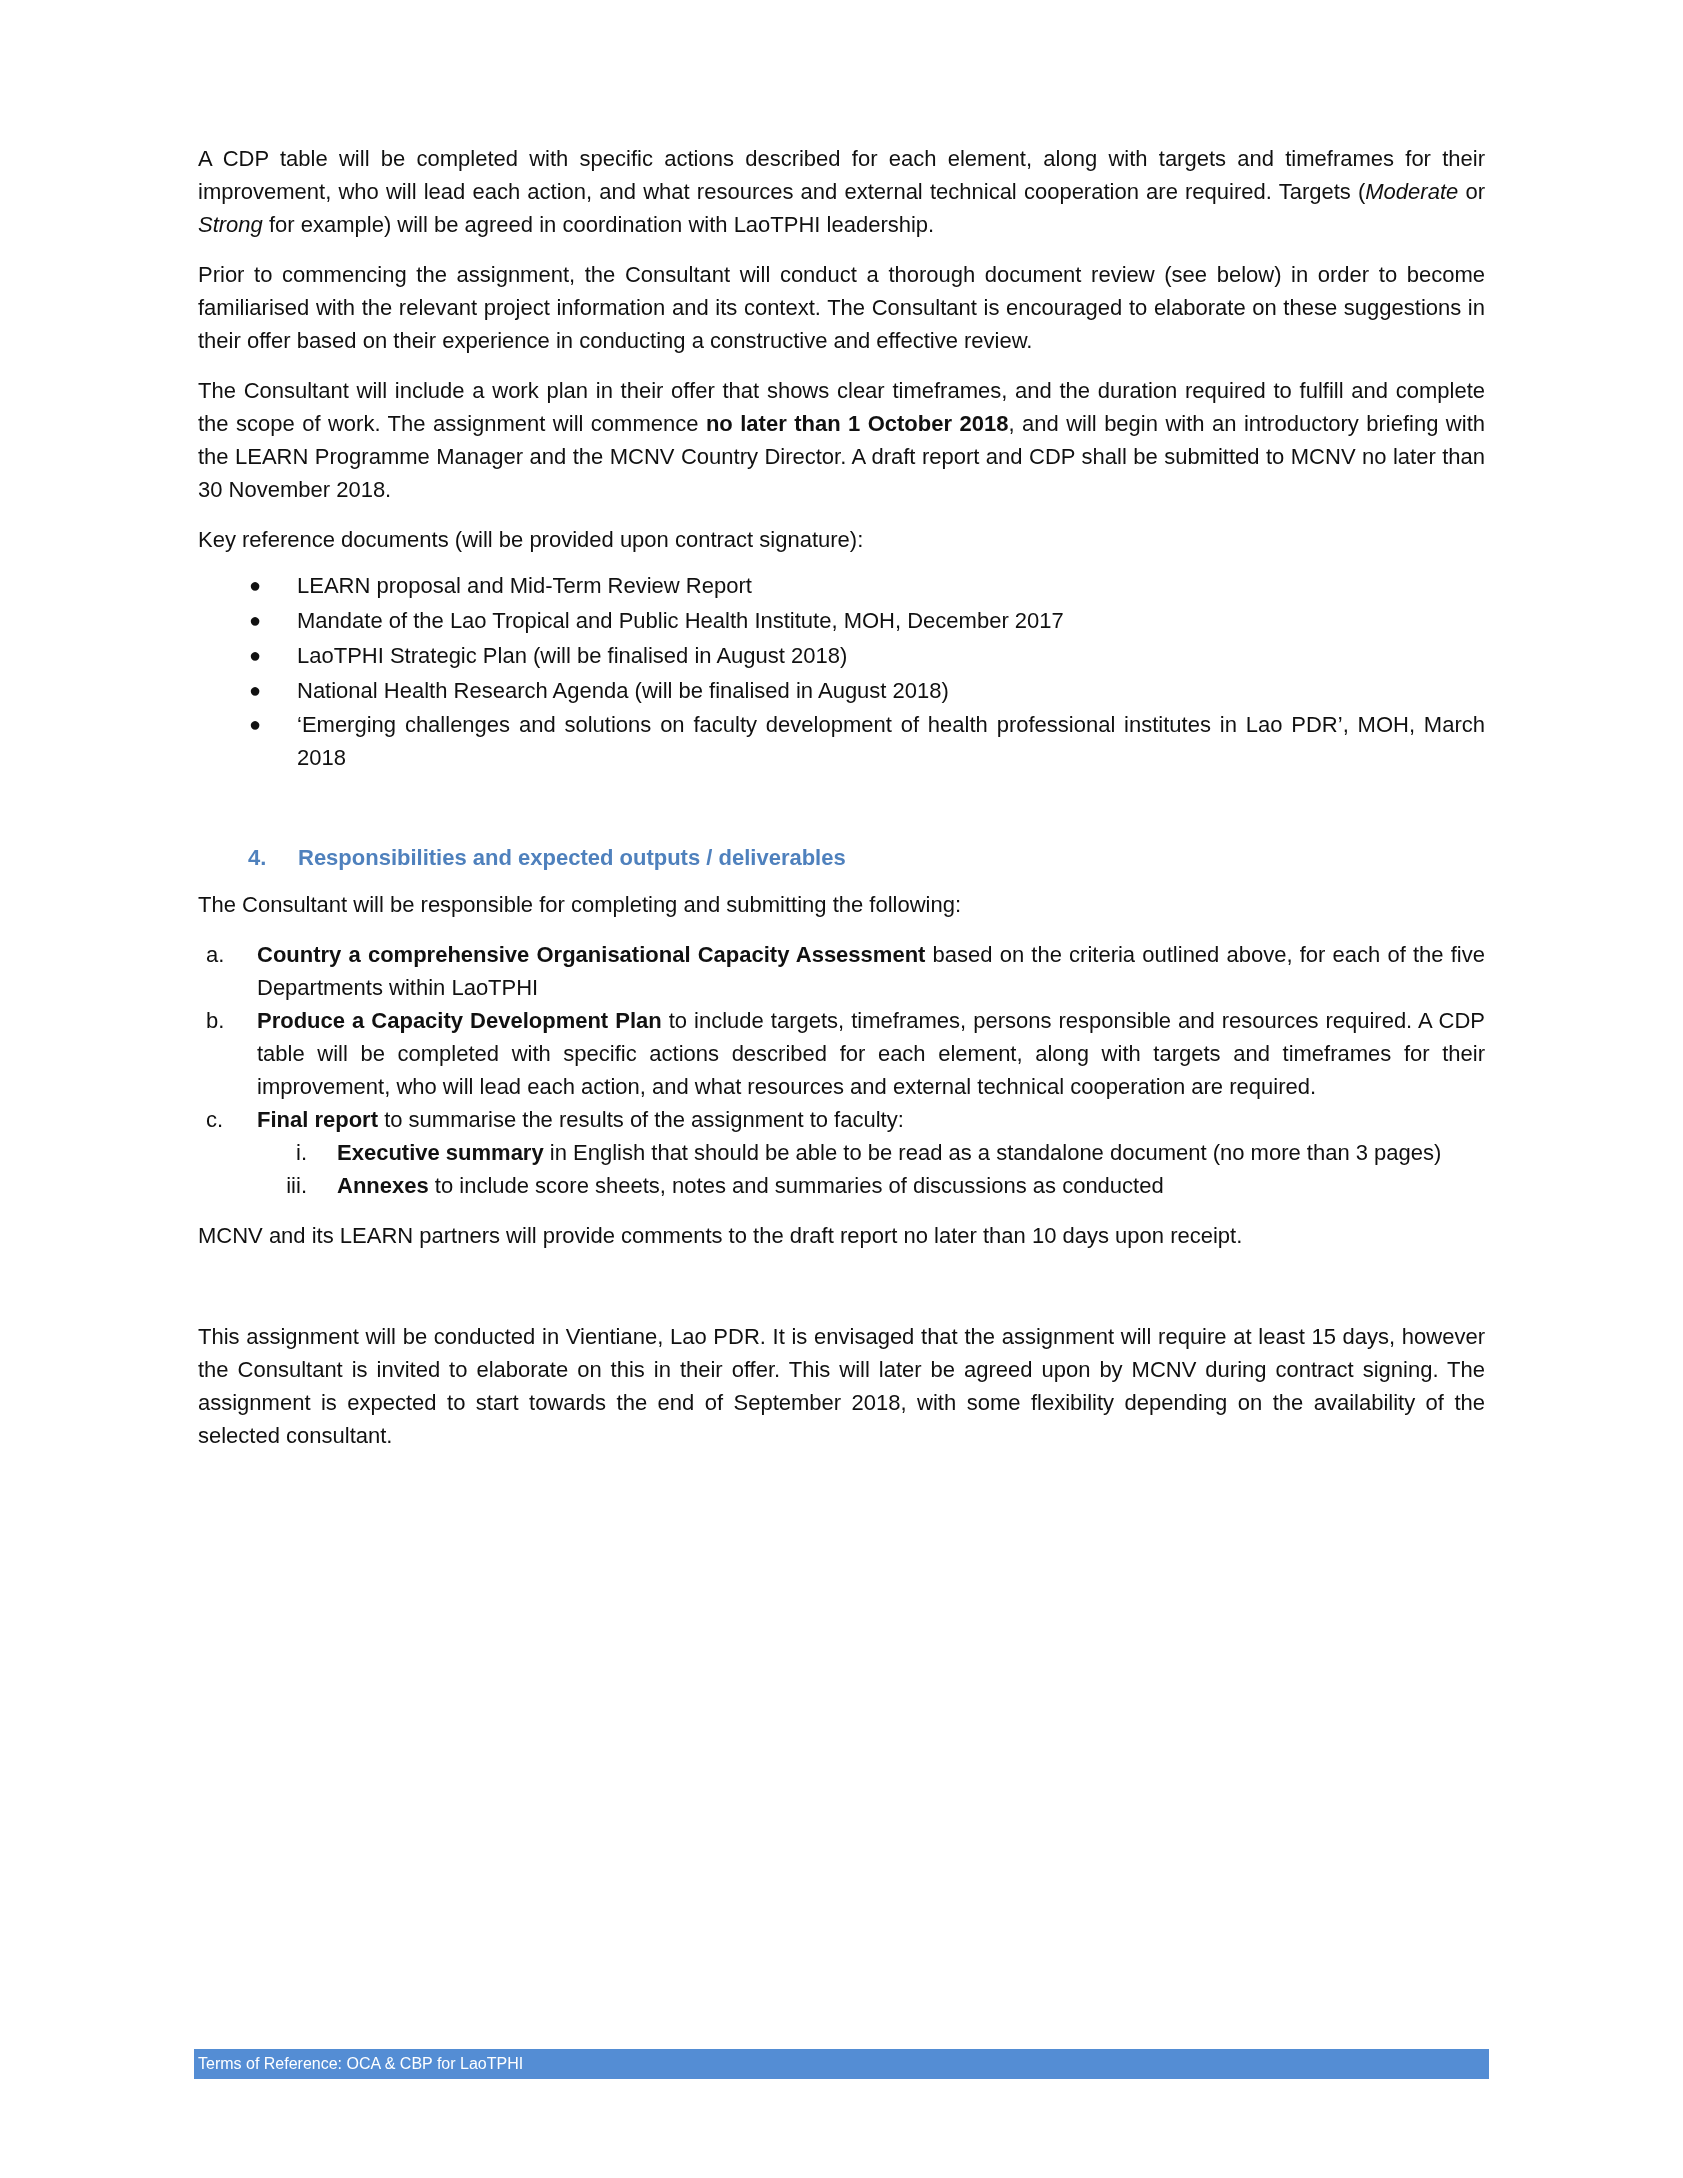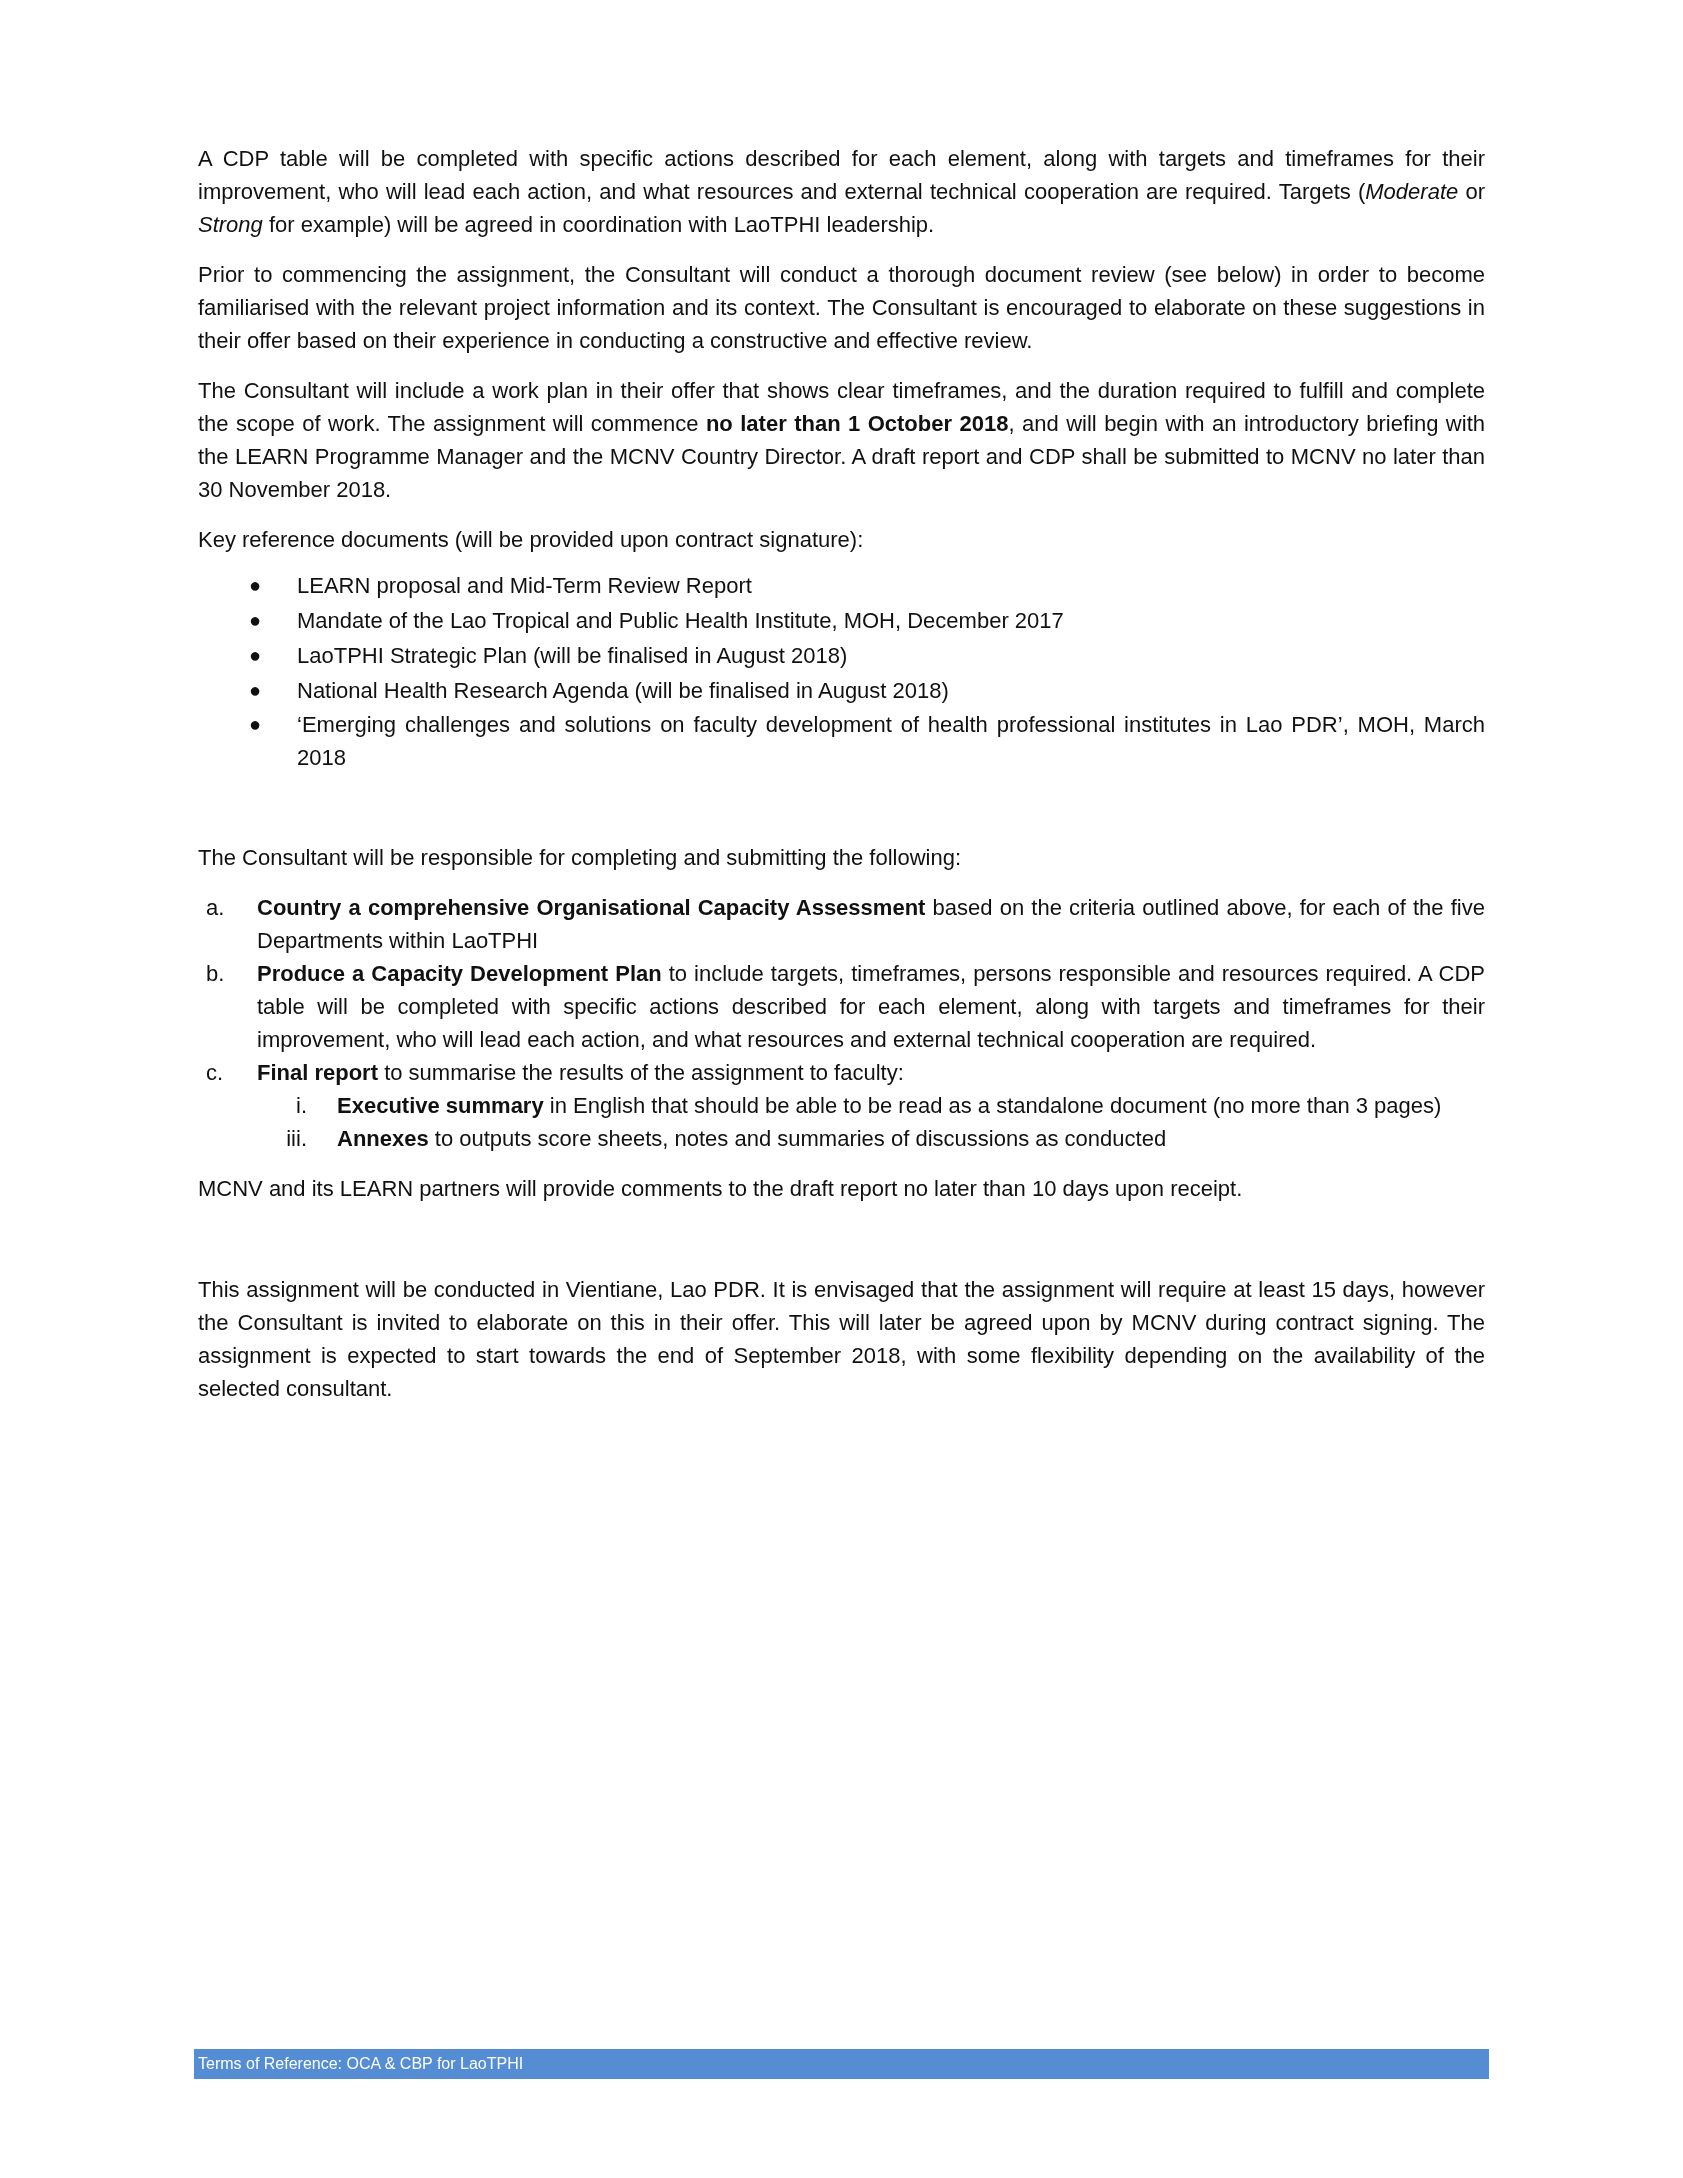--- a/index.html
+++ b/index.html
@@ -38,29 +38,30 @@
   <ul class="bullets">
     <li><span class="dot">●</span><span>LEARN proposal and Mid-Term Review Report</span></li>
     <li><span class="dot">●</span><span>Mandate of the Lao Tropical and Public Health Institute, MOH, December 2017</span></li>
     <li><span class="dot">●</span><span>LaoTPHI Strategic Plan (will be finalised in August 2018)</span></li>
     <li><span class="dot">●</span><span>National Health Research Agenda (will be finalised in August 2018)</span></li>
     <li style="line-height:33px;"><span class="dot">●</span><span> ‘Emerging challenges and solutions on faculty development of health professional institutes in Lao PDR’, MOH, March 2018</span></li>
   </ul>
 
   <div class="spacer" style="height:67px;"></div>
 
+  <h2><span class="num">4.</span><span>Responsibilities and expected outputs / deliverables</span></h2>
   <p>The Consultant will be responsible for completing and submitting the following:</p>
 
   <ol class="alpha">
     <li><span class="lbl">a.</span><strong>Country a comprehensive Organisational Capacity Assessment</strong><span> based on the criteria outlined above, for each of the five Departments within LaoTPHI</span></li>
     <li><span class="lbl">b.</span><strong>Produce a Capacity Development Plan</strong><span> to include targets, timeframes, persons responsible and resources required. A CDP table will be completed with specific actions described for each element, along with targets and timeframes for their improvement, who will lead each action, and what resources and external technical cooperation are required.</span></li>
     <li style="padding-left:59px;"><span class="lbl">c.</span><strong>Final report</strong><span> to summarise the results of the assignment to faculty:</span>
       <ol class="roman" style="margin-left:-59px;">
         <li><span class="lbl">i.</span><strong>Executive summary</strong><span> in English that should be able to be read as a standalone document (no more than 3 pages)</span></li>
-        <li><span class="lbl">iii.</span><strong>Annexes</strong><span> to outputs score sheets, notes and summaries of discussions as conducted</span></li>
+        <li><span class="lbl">iii.</span><strong>Annexes</strong><span> to include score sheets, notes and summaries of discussions as conducted</span></li>
       </ol>
     </li>
   </ol>
   <p style="margin-top:17px;">MCNV and its LEARN partners will provide comments to the draft report no later than 10 days upon receipt.</p>
 
   <div class="spacer" style="height:51px;"></div>
 
   <p>This assignment will be conducted in Vientiane, Lao PDR. It is envisaged that the assignment will require at least 15 days, however the Consultant is invited to elaborate on this in their offer. This will later be agreed upon by MCNV during contract signing. The assignment is expected to start towards the end of September 2018, with some flexibility depending on the availability of the selected consultant.</p>
 </div>
 

